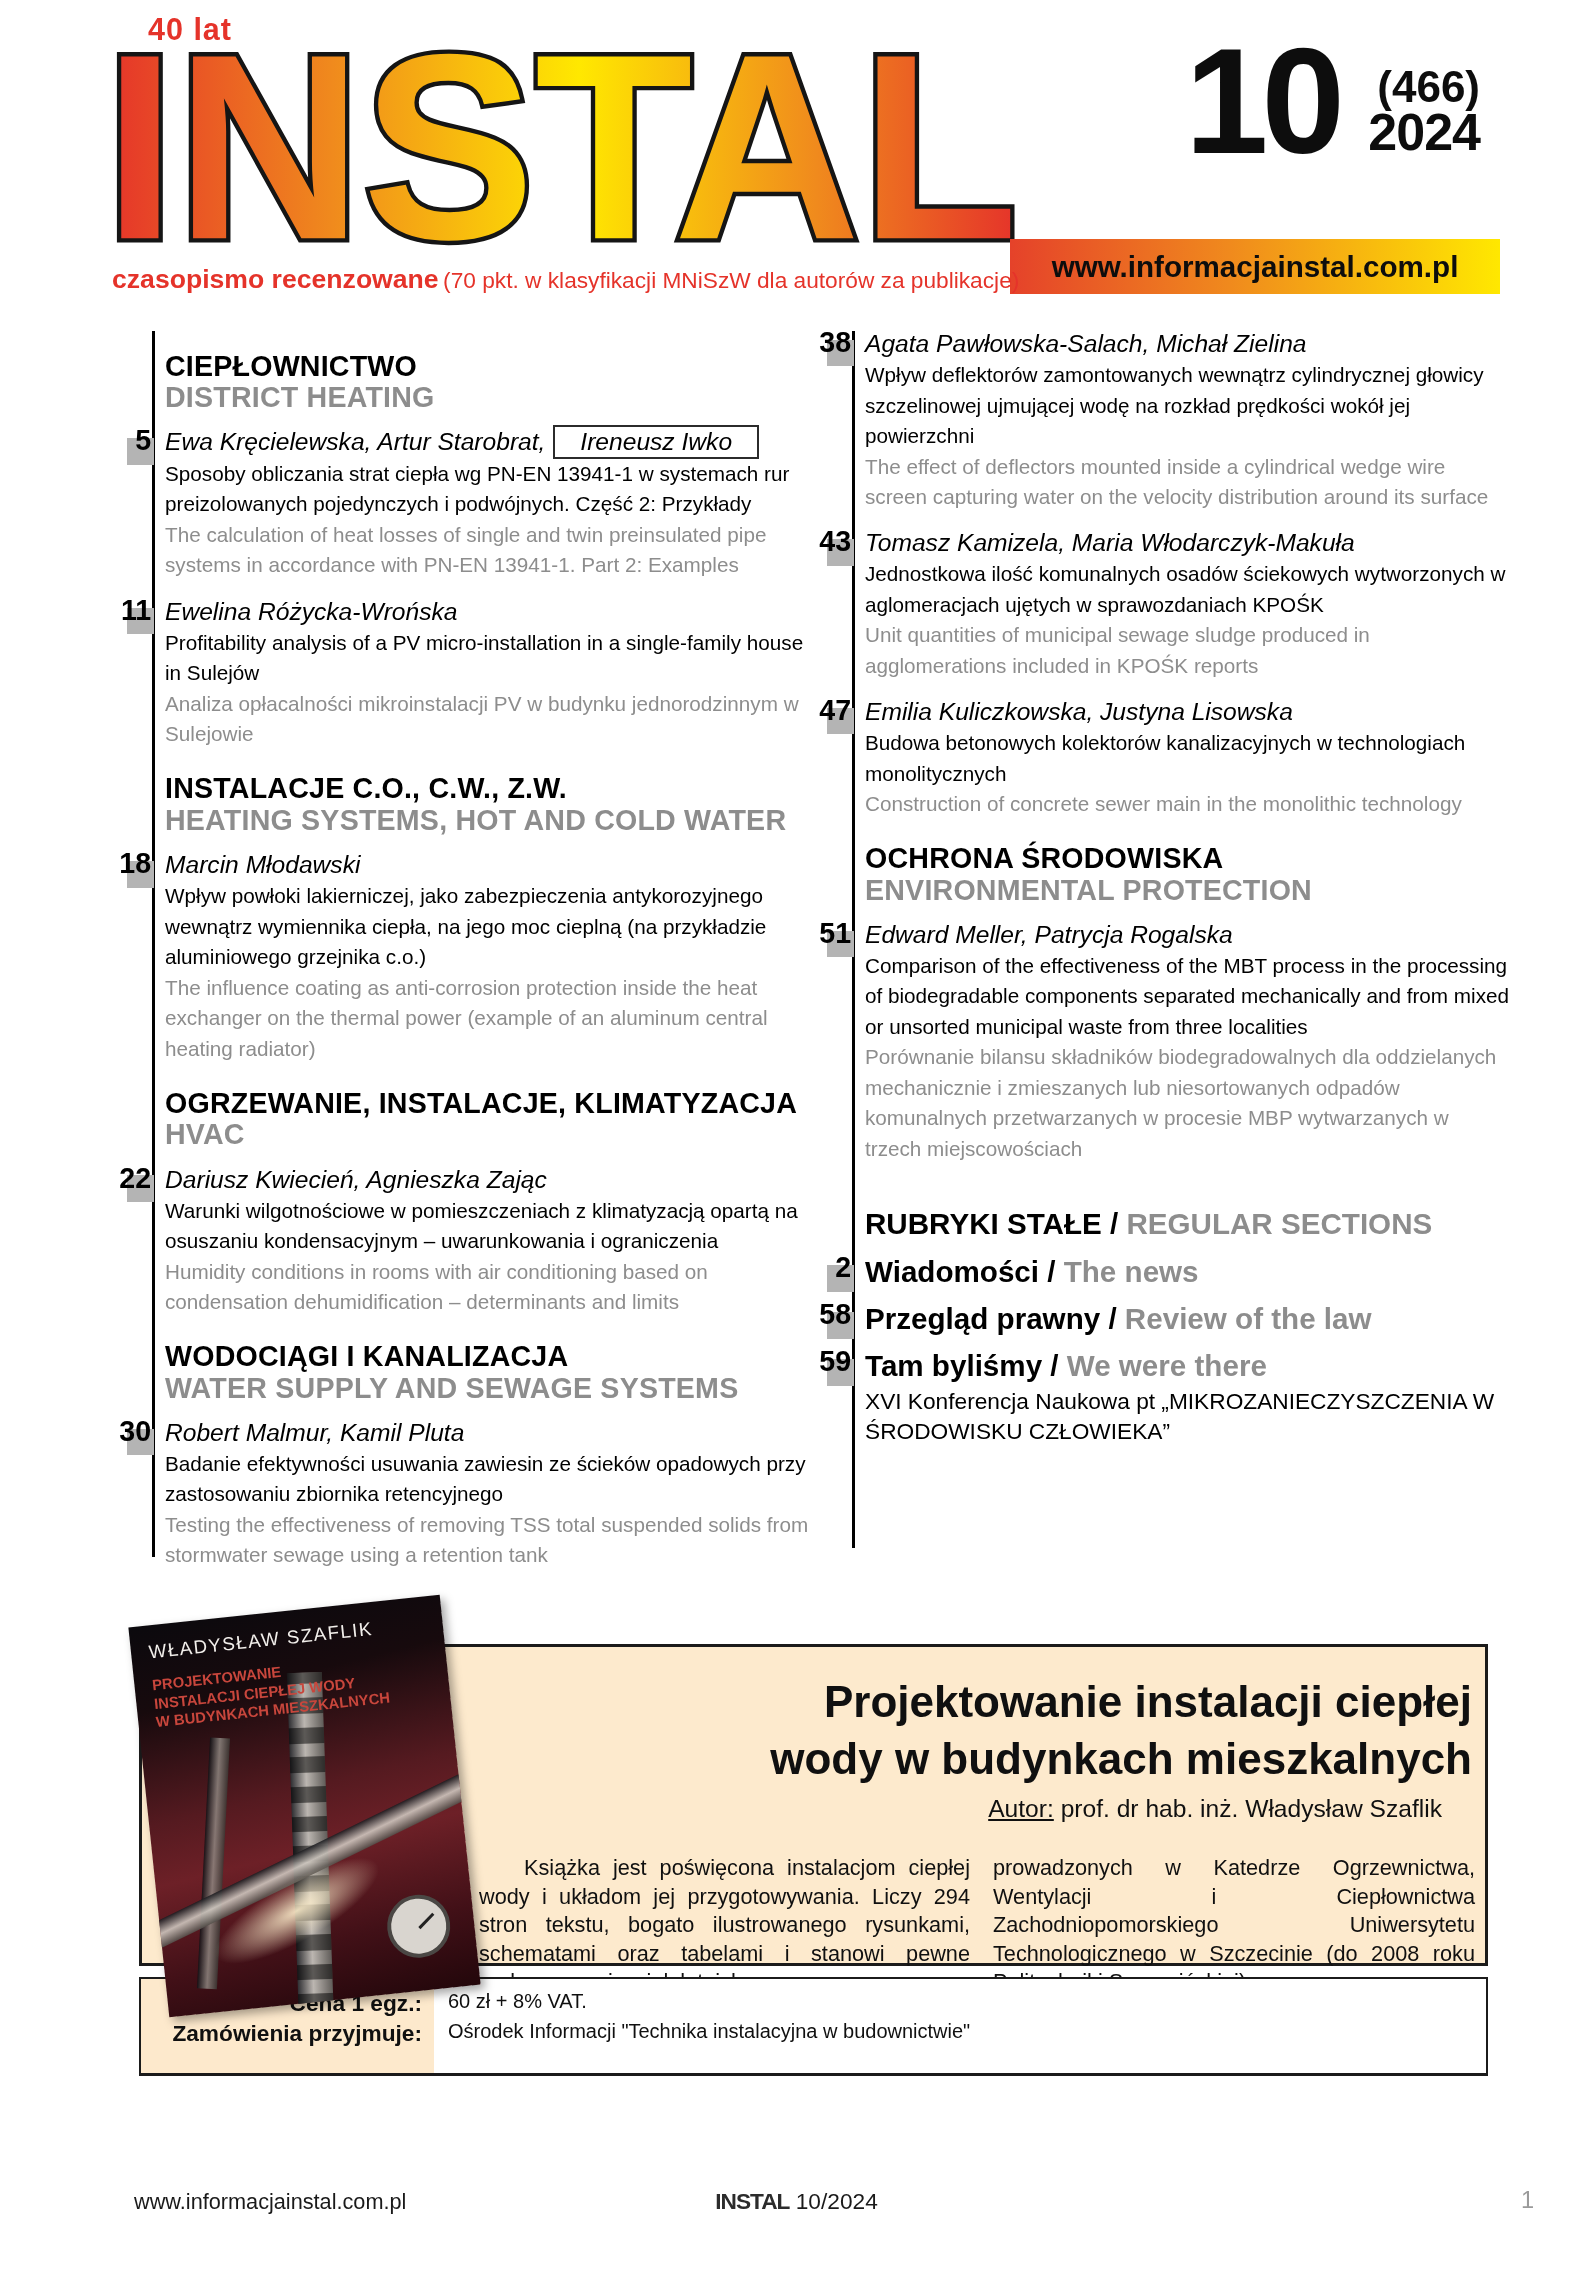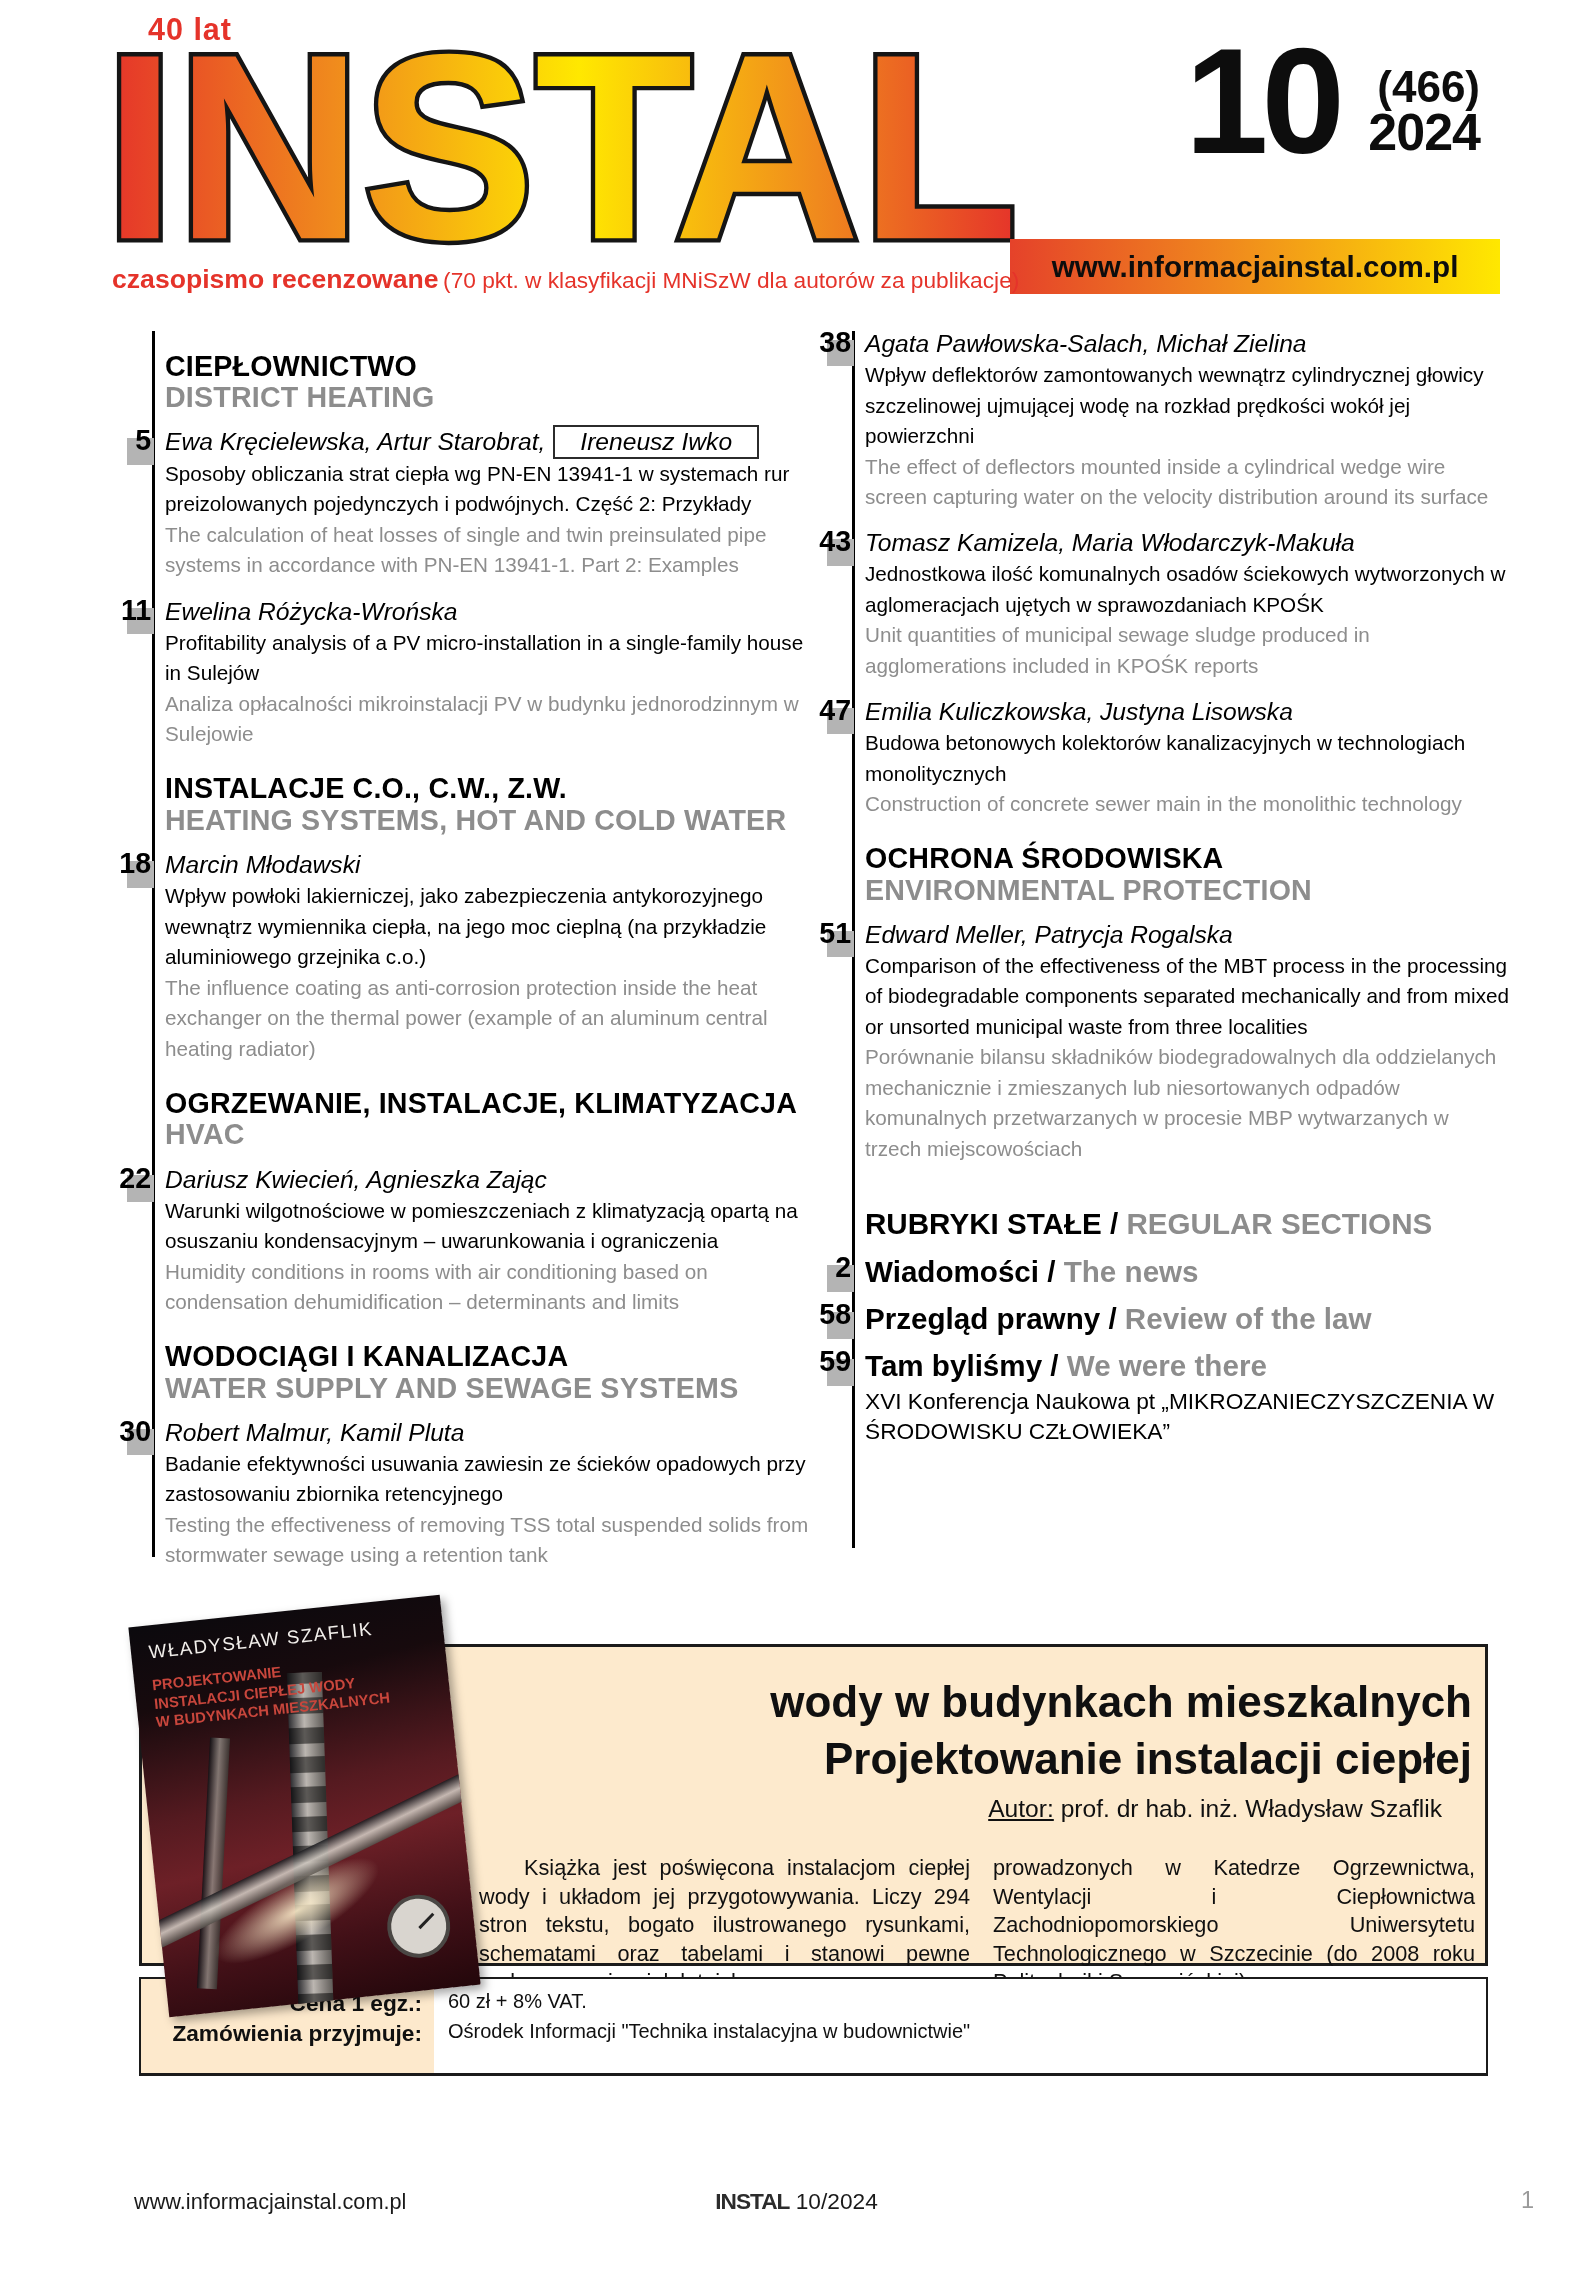--- a/index.html
+++ b/index.html
@@ -290,22 +290,22 @@
       <div class="cov-glow"></div>
       <div class="cov-gauge"></div>
     </div>
     <div class="cov-author">WŁADYSŁAW SZAFLIK</div>
     <div class="cov-title">PROJEKTOWANIE
 INSTALACJI CIEPŁEJ WODY
 W BUDYNKACH MIESZKALNYCH</div>
   </div>
 
   <div class="ad-title">
+    <div>Projektowanie instalacji ciepłej</div>
     <div>wody w budynkach mieszkalnych</div>
-    <div>Projektowanie instalacji ciepłej</div>
   </div>
 
   <div class="ad-author">
     <span class="lbl">Autor:</span><span> prof. dr hab. inż. Władysław Szaflik</span>
   </div>
 
   <div class="ad-body-left">Książka jest poświęcona instalacjom ciepłej wody i układom jej przygotowywania. Liczy 294 stron tekstu, bogato ilustrowanego rysunkami, schematami oraz tabelami i stanowi pewne podsumowanie wieloletnich prac</div>
   <div class="ad-body-right">prowadzonych w Katedrze Ogrzewnictwa, Wentylacji i Ciepłownictwa Zachodniopomorskiego Uniwersytetu Technologicznego w Szczecinie (do 2008 roku Politechniki Szczecińskiej).</div>
 
   <div class="price-box">

